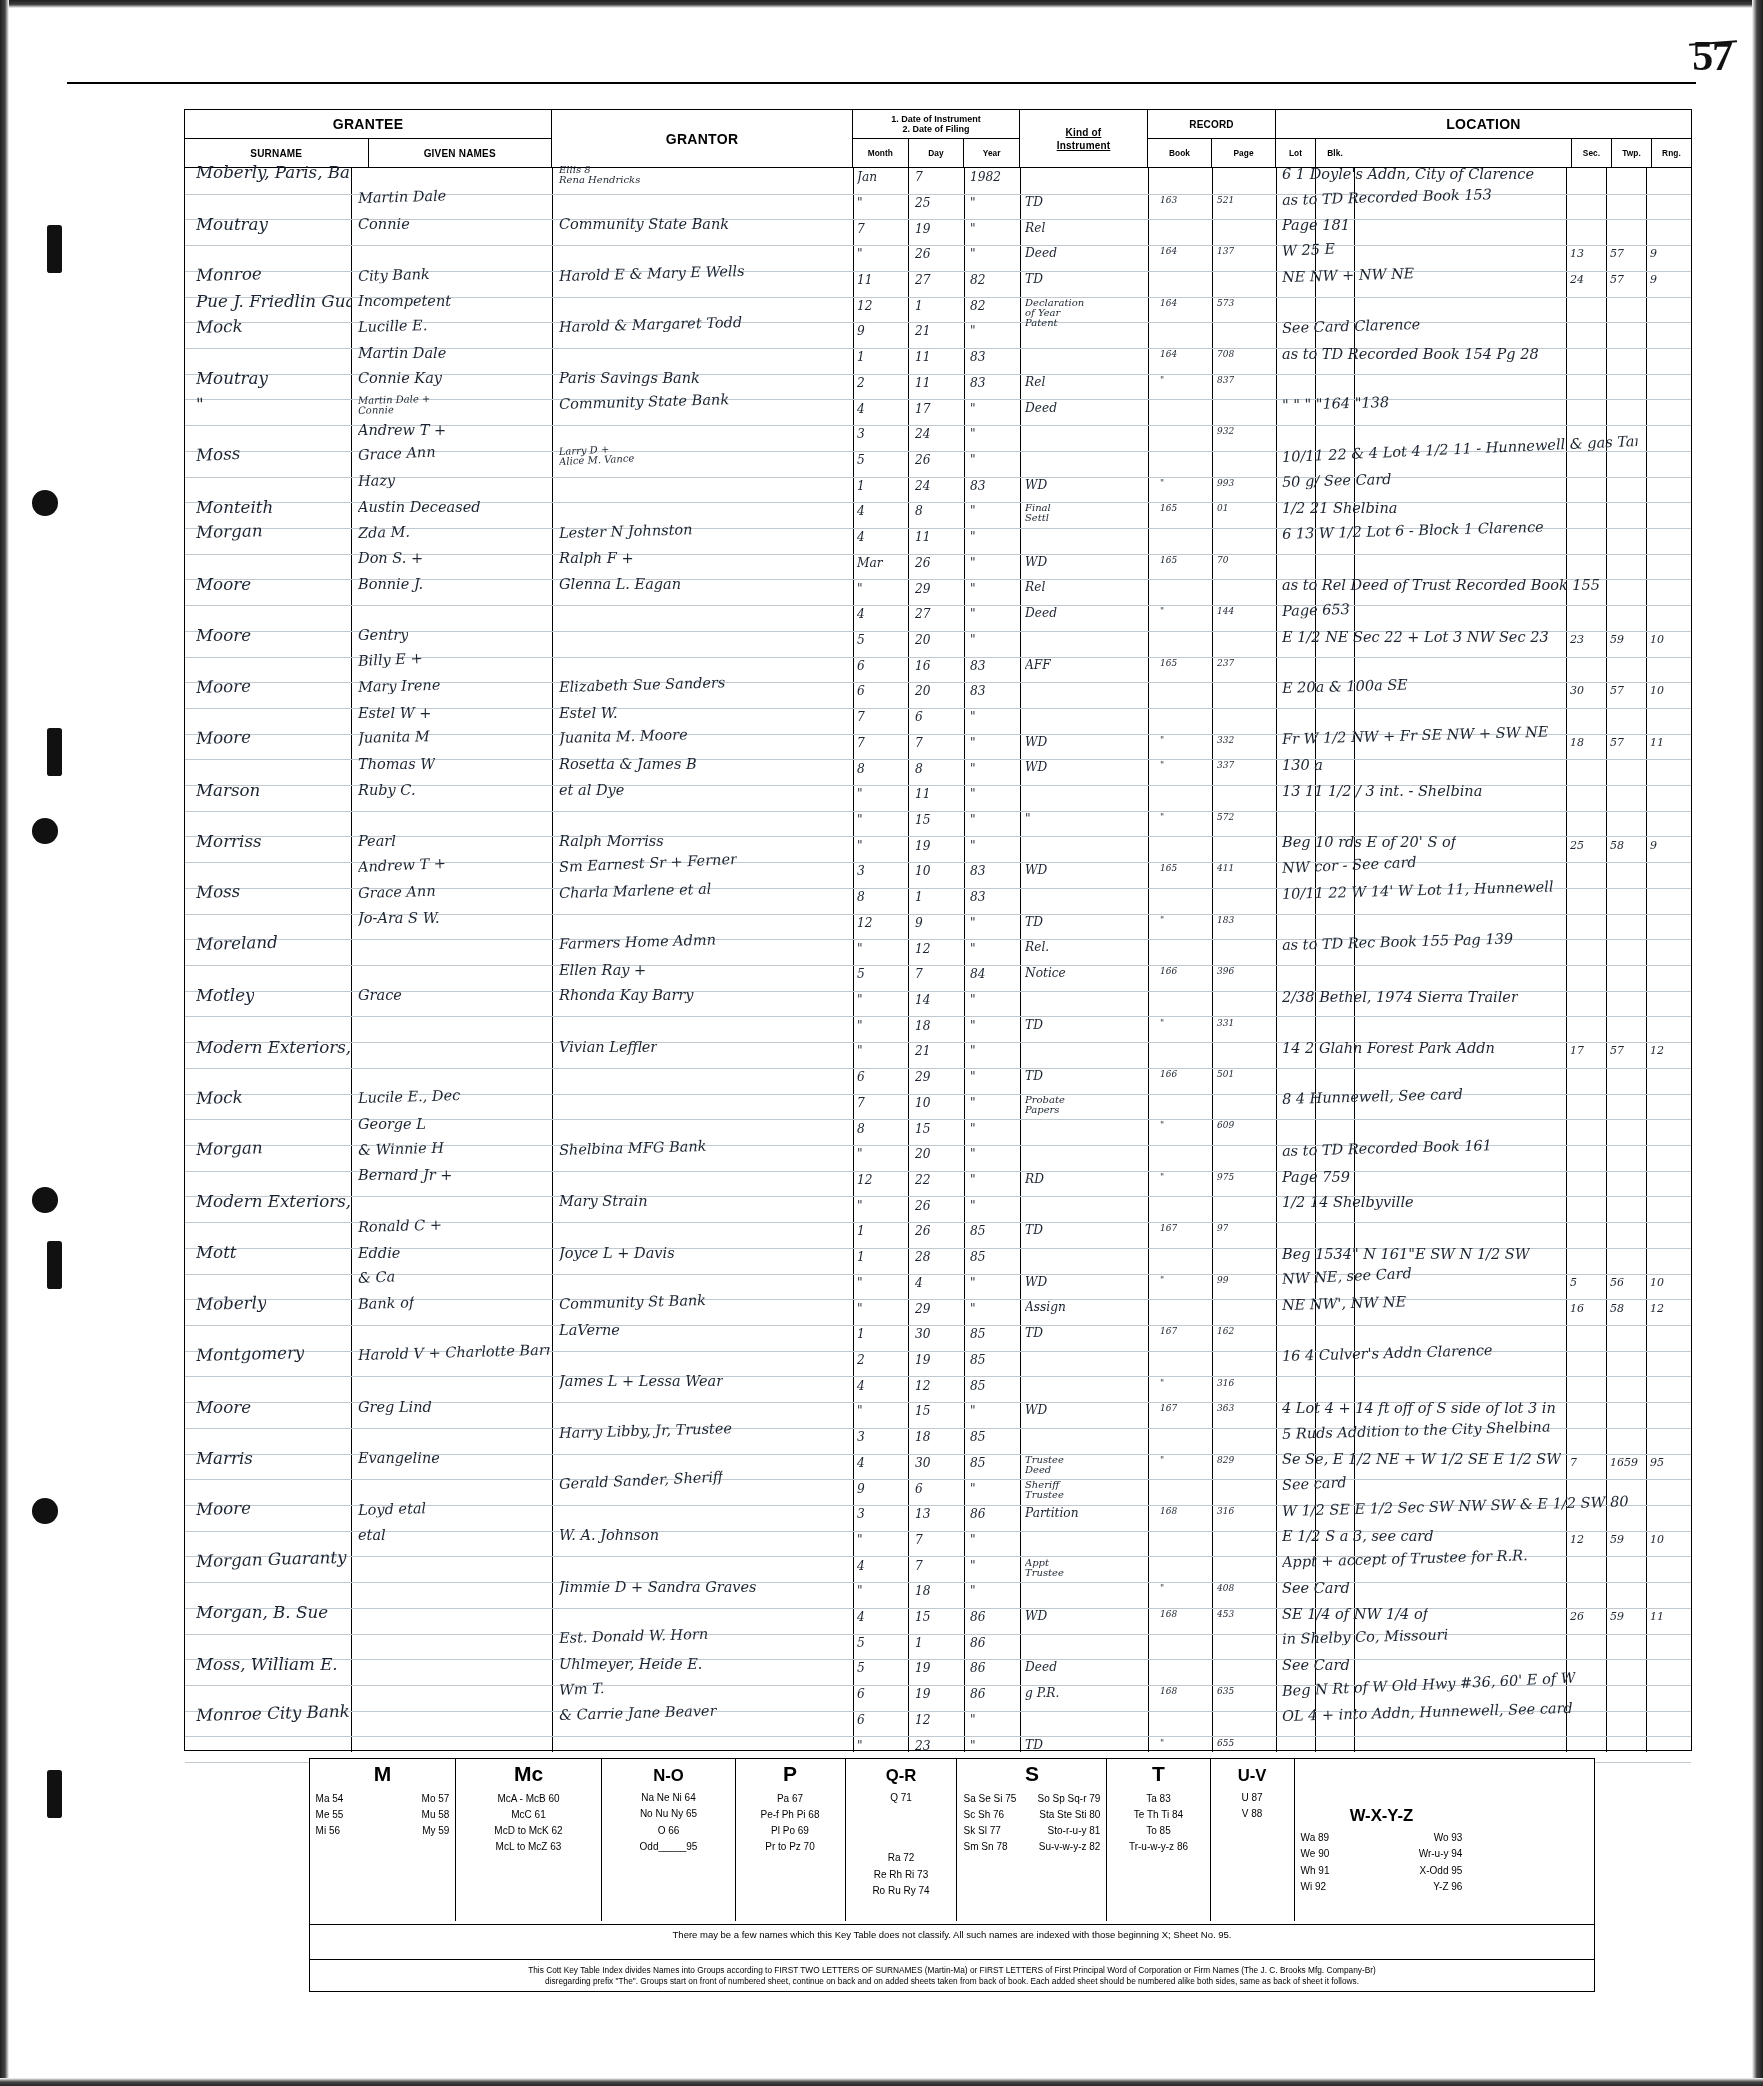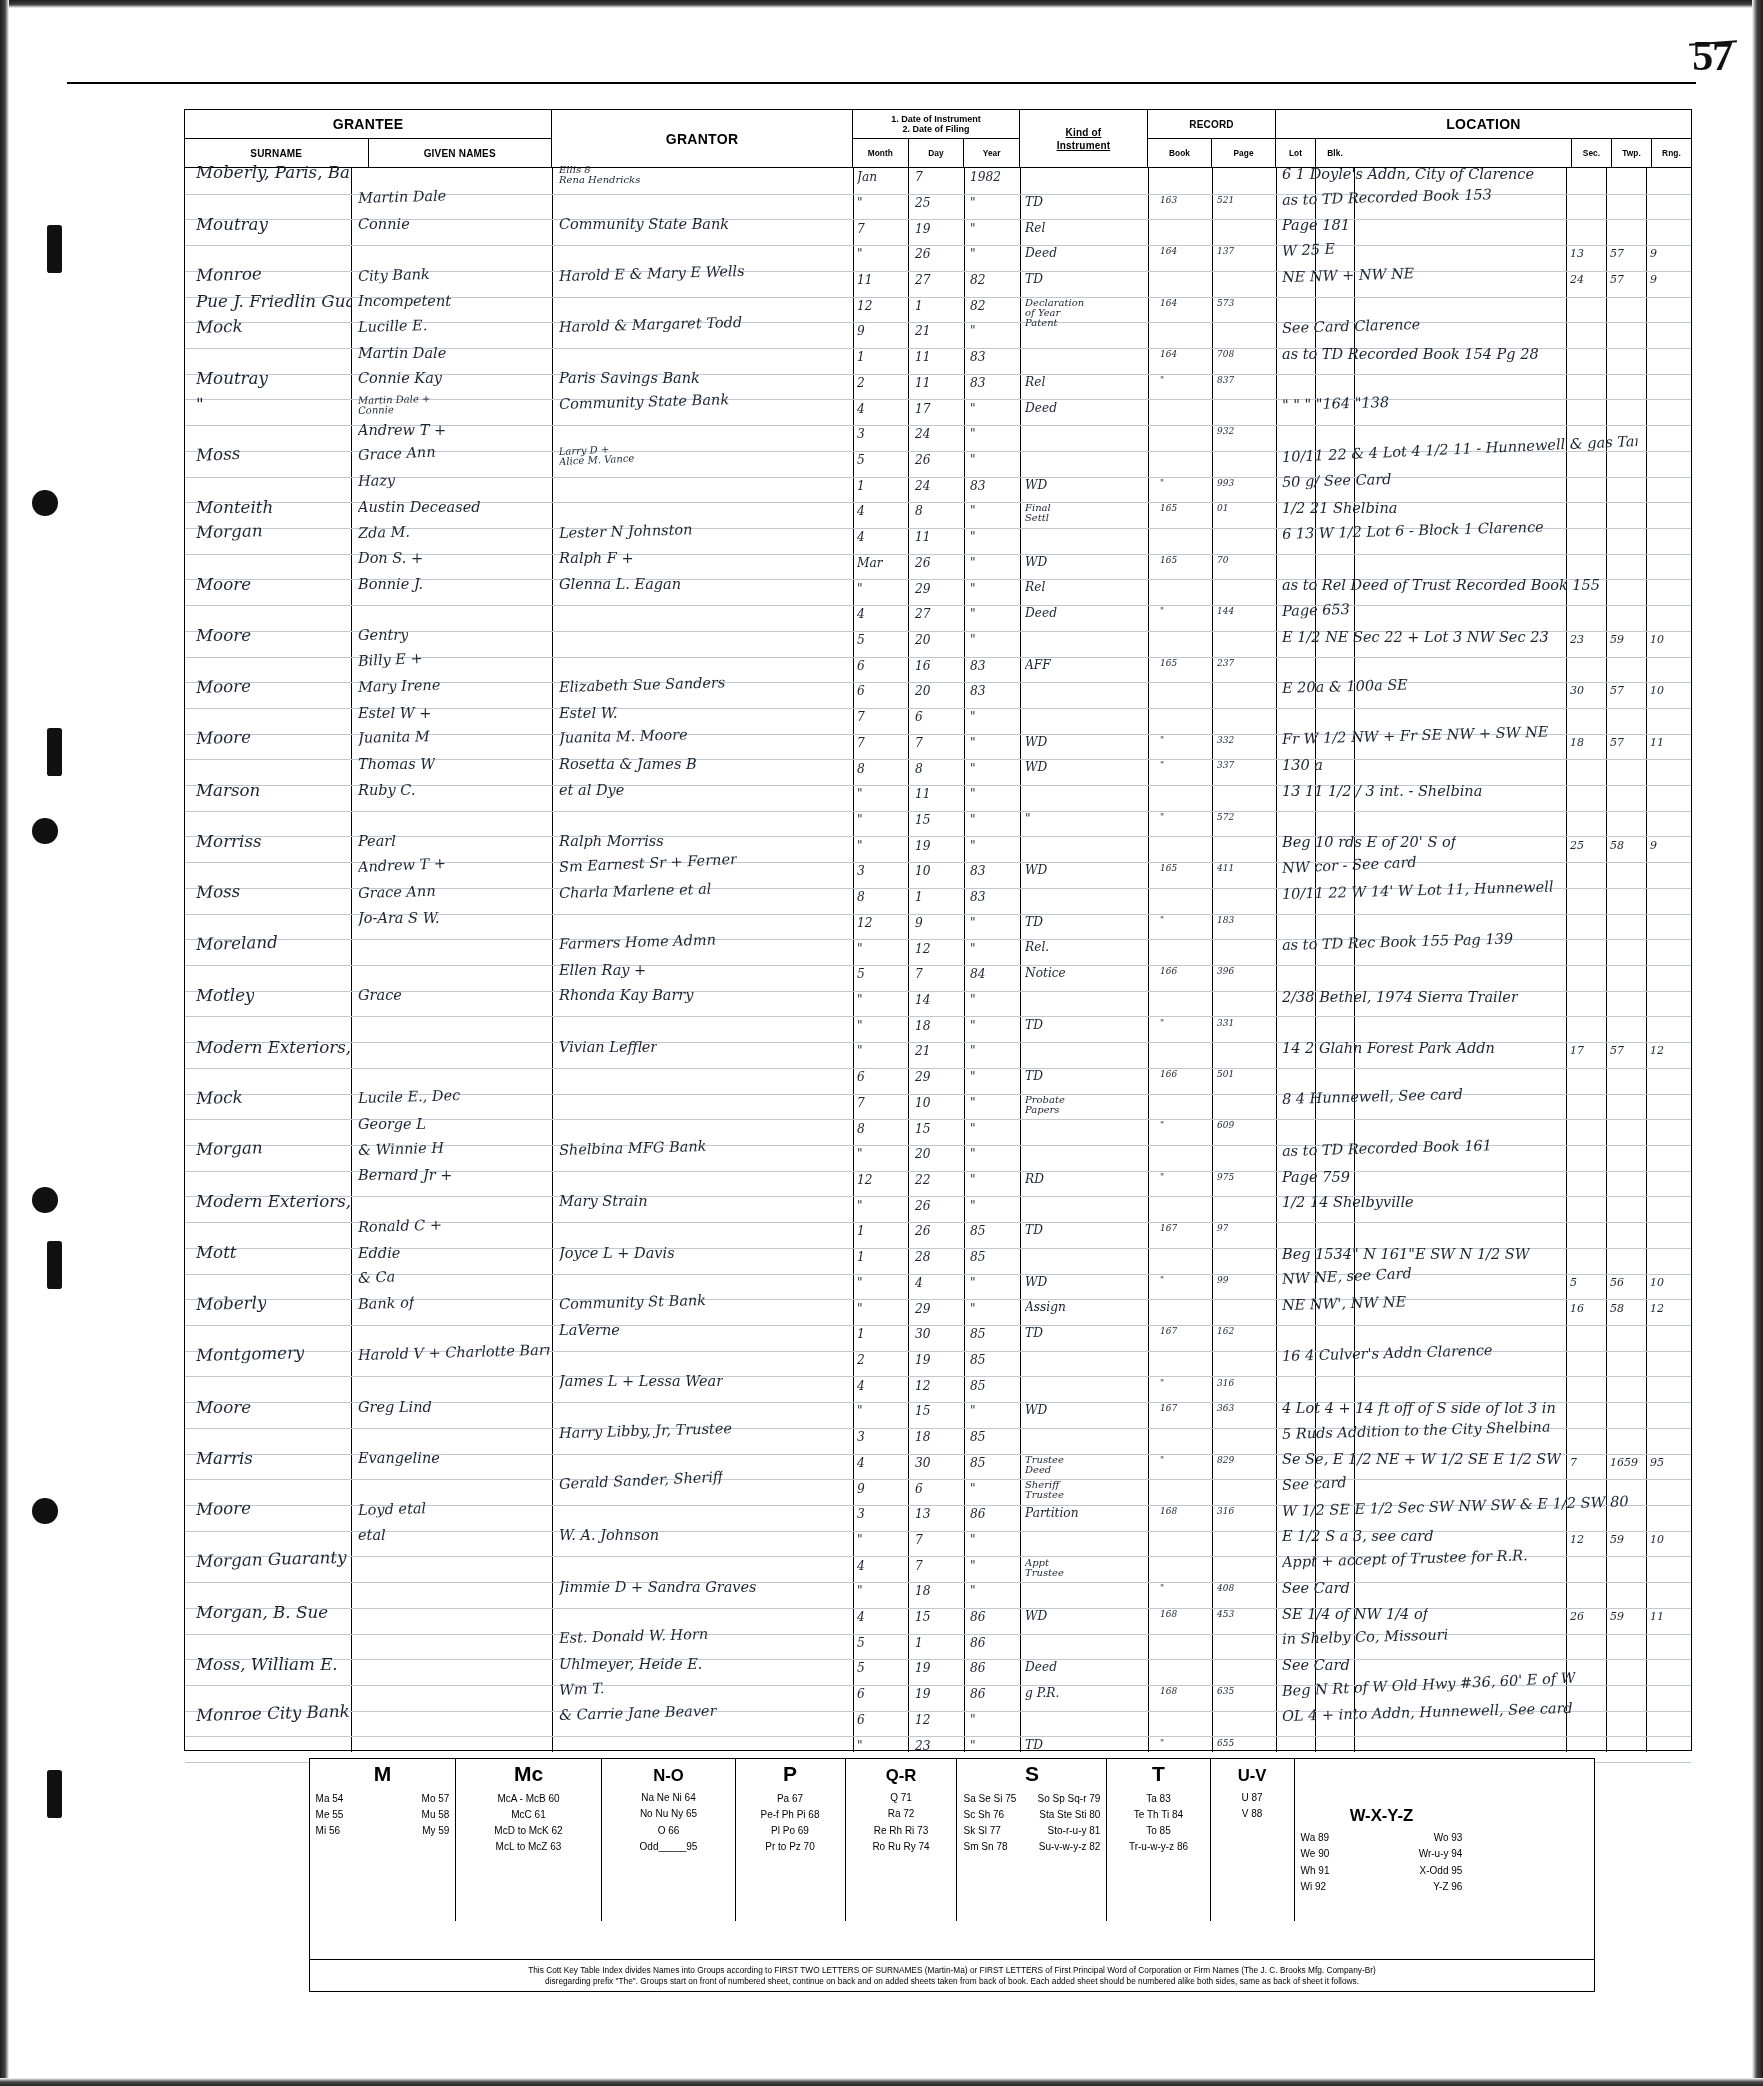--- a/index.html
+++ b/index.html
@@ -824,21 +824,21 @@
             <div style="justify-content: center;">Pa 67</div>
             <div style="justify-content: center;">Pe-f Ph Pi 68</div>
             <div style="justify-content: center;">Pl Po 69</div>
             <div style="justify-content: center;">Pr to Pz 70</div>
           </div>
         </div>
         <div class="key-col" style="left: 536px; width: 111px;">
           <div class="key-letter small">Q-R</div>
           <div class="key-rows">
             <div style="justify-content: center;">Q 71</div>
-            <div style="justify-content: center;">Ra 72</div>
+            <div style="justify-content: center; margin-top: 44px;">Ra 72</div>
             <div style="justify-content: center;">Re Rh Ri 73</div>
             <div style="justify-content: center;">Ro Ru Ry 74</div>
           </div>
         </div>
         <div class="key-col" style="left: 648px; width: 149px;">
           <div class="key-letter">S</div>
           <div class="key-rows">
             <div class="two">
               <span>Sa Se Si 75</span>
               <span>So Sp Sq-r 79</span>
@@ -888,20 +888,21 @@
               <span>Wh 91</span>
               <span>X-Odd 95</span>
             </div>
             <div class="two">
               <span>Wi 92</span>
               <span>Y-Z 96</span>
             </div>
           </div>
         </div>
       </div>
+    <div class="key-note">There may be a few names which this Key Table does not classify.  All such names are indexed with those beginning X; Sheet No. 95.</div>
     <div class="key-foot">
       <div>This Cott Key Table Index divides Names into Groups according to FIRST TWO LETTERS OF SURNAMES (Martin-Ma) or FIRST LETTERS of First Principal Word of Corporation or Firm Names (The J. C. Brooks Mfg. Company-Br)</div>
       <div>disregarding prefix "The". Groups start on front of numbered sheet, continue on back and on added sheets taken from back of book. Each added sheet should be numbered alike both sides, same as back of sheet it follows.</div>
     </div>
   </div>
 
 </div>
 
 
 </body></html>

